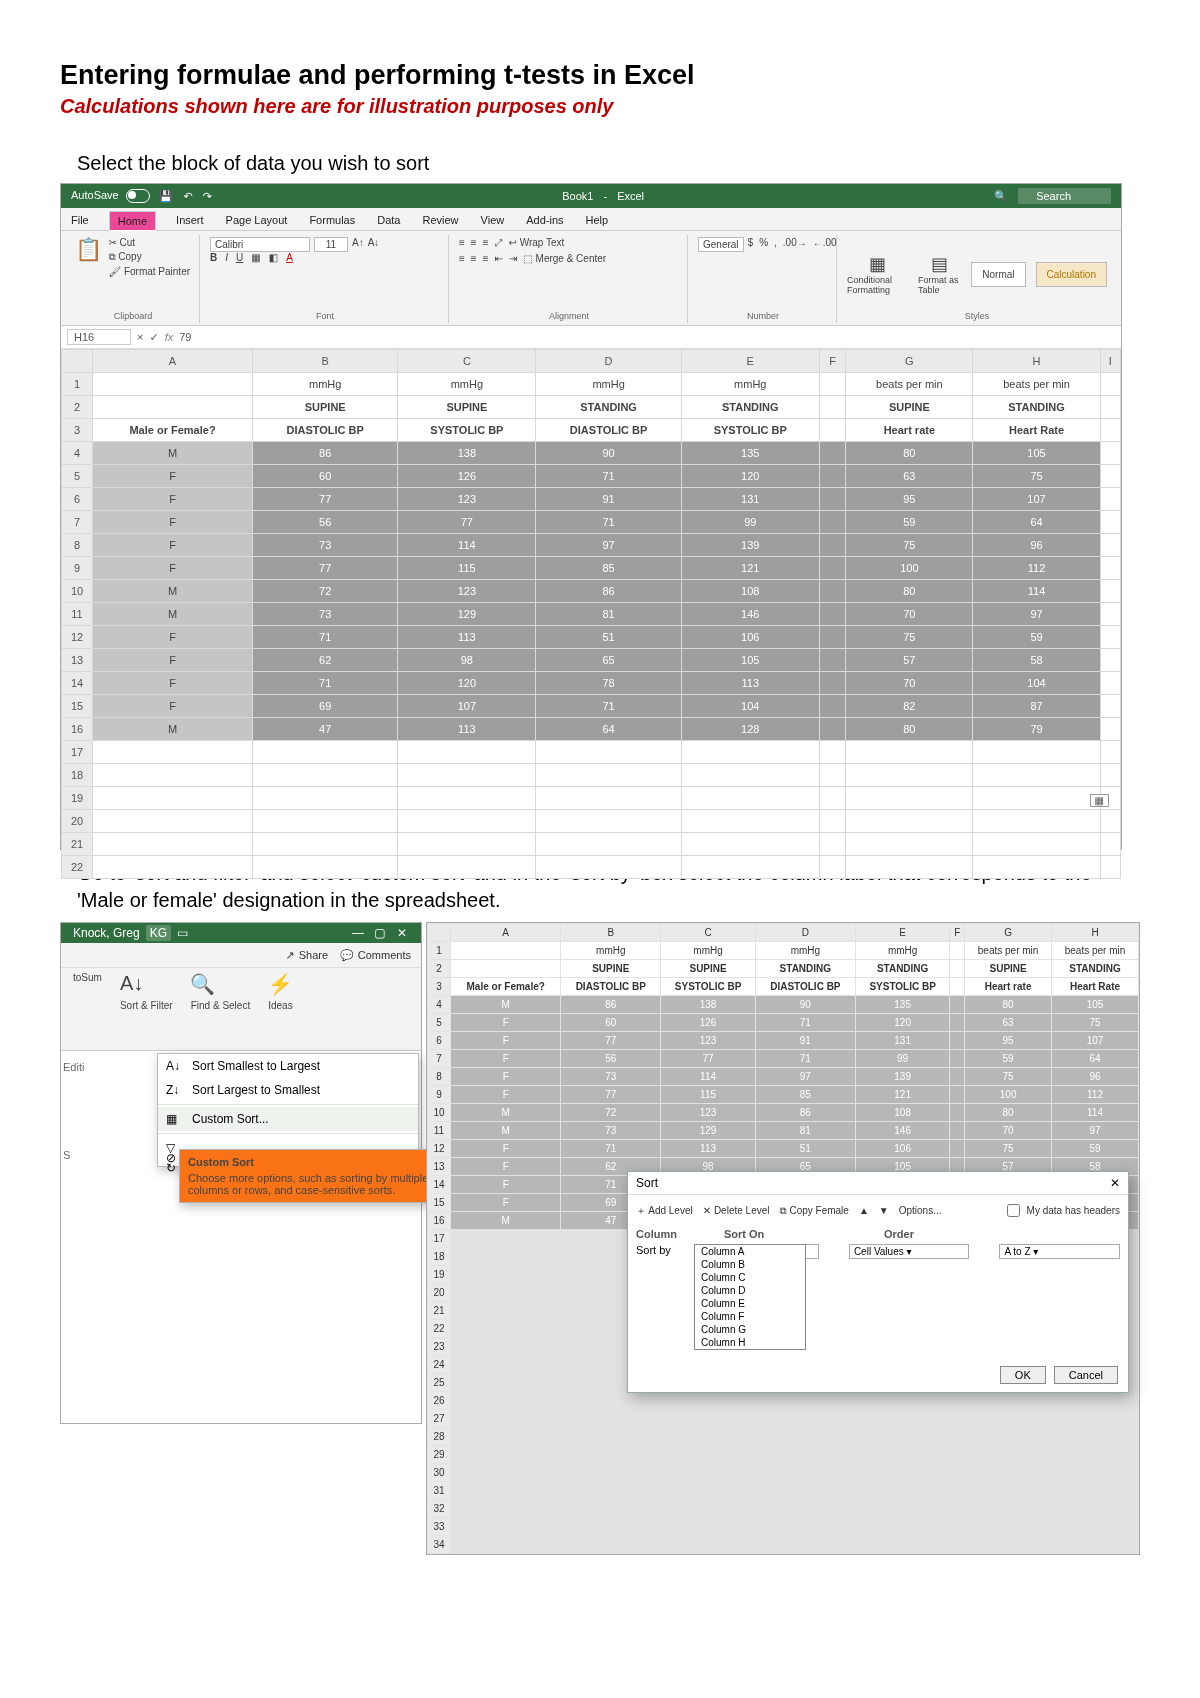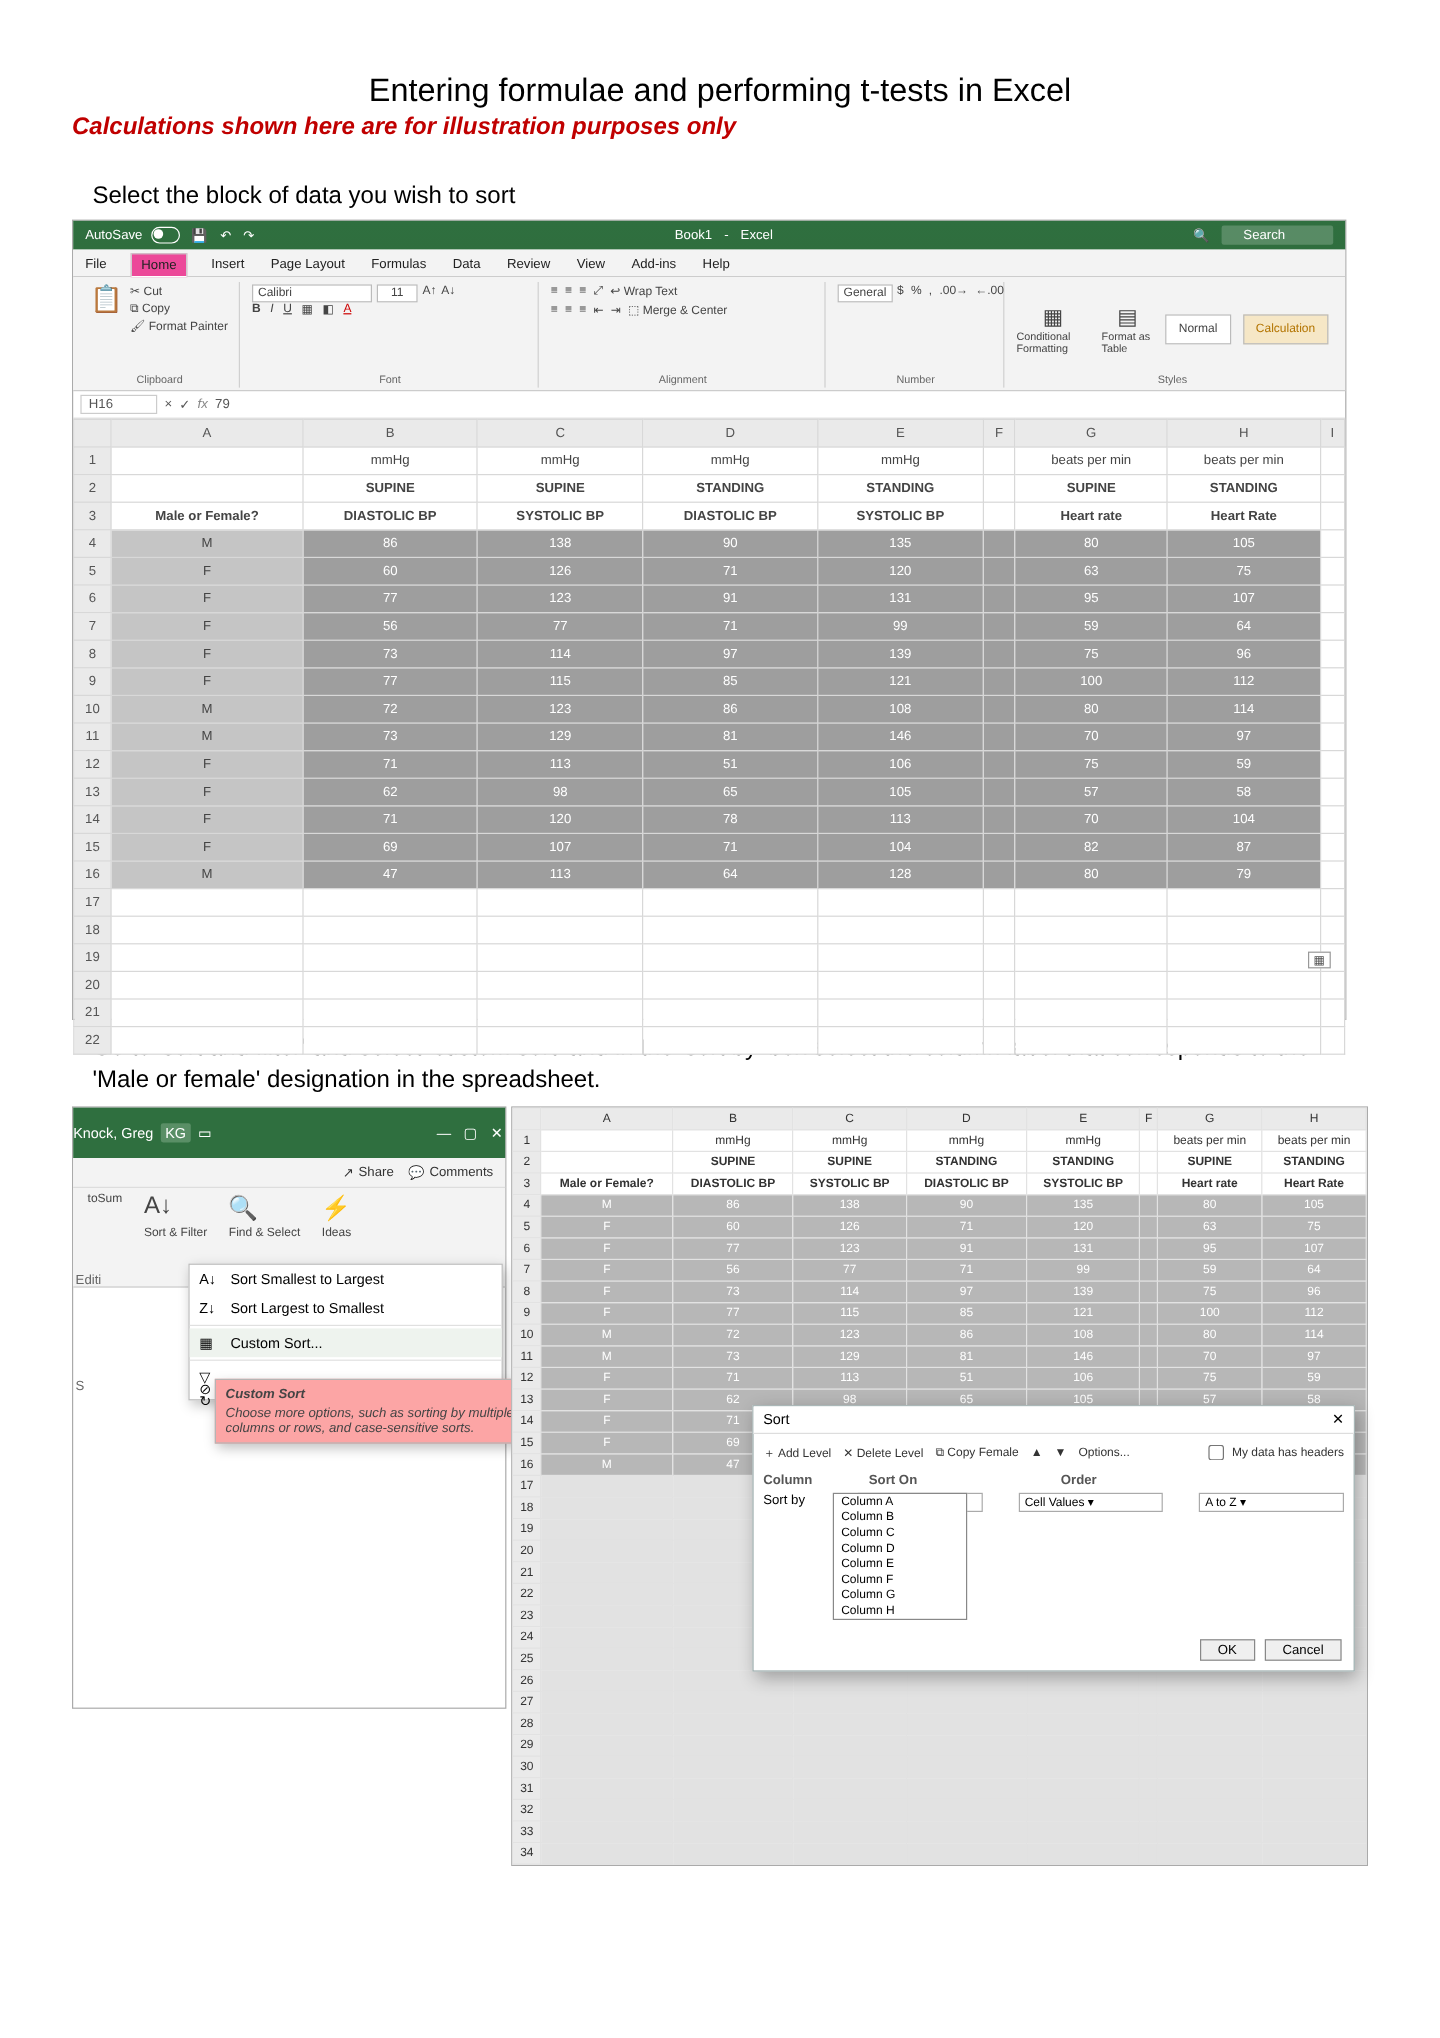--- a/index.html
+++ b/index.html
@@ -8,23 +8,23 @@
     background: #fff;
     font-family: Arial, sans-serif;
     color: #000;
     width: 1200px;
   }
   .page {
     width: 1080px;
     margin: 60px auto 40px auto;
   }
   .title {
-    text-align: center;
+    text-align: left;
     font-size: 27px;
-    font-weight: normal;
+    font-weight: bold;
     margin-bottom: 4px;
   }
   .subtitle {
     font-style: italic;
     font-weight: bold;
     color: #c00000;
     font-size: 20px;
     margin-bottom: 32px;
   }
   .section-h {
@@ -120,39 +120,39 @@
   .s1-grid td.sel { background:#9e9e9e; color:#fff; }
   .s1-grid td.selA { background:#c5c5c5; }
   .qa-badge { position:absolute; right:12px; bottom:72px; background:#fff; border:1px solid #999; color:#555; font-size:10px; padding:0 4px;}
 
   
   .shot2wrap { display:flex; gap:4px; margin-top:8px;}
   .shot2-left {
     width:360px; height:500px; border:1px solid #aaa; position:relative; background:#fff; font-size:12px;
   }
   .s2-titlebar {
-    height:42px; background:#2f6f3f; color:#fff; display:flex; align-items:center; justify-content:space-between; padding:0 0;
+    height:20px; background:#2f6f3f; color:#fff; display:flex; align-items:center; justify-content:space-between; padding:0 12px;
   }
   .s2-titlebar .name { display:flex; gap:6px; align-items:center;}
   .s2-titlebar .wbtn { display:flex; gap:8px;}
   .s2-titlebar .wbtn span { width:14px; text-align:center; }
   .s2-bar2 { height:24px; background:#f3f3f3; display:flex; align-items:center; justify-content:flex-end; gap:12px; padding:0 10px; font-size:11px; color:#333; border-bottom:1px solid #ddd;}
   .s2-bar2 .share, .s2-bar2 .comments { display:flex; gap:4px; align-items:center;}
   .s2-ribbon { height:74px; background:#f3f3f3; border-bottom:1px solid #ccc; display:flex; gap:6px; padding:4px 6px; font-size:10px; color:#444;}
   .rbig { display:flex; flex-direction:column; align-items:flex-start; gap:2px; padding:0 6px;}
   .rbig .ico { width:26px; height:26px; }
   .s2-dropdown {
     position:absolute; left:96px; top:130px; width:260px; background:#fff; border:1px solid #bbb; box-shadow:2px 4px 10px rgba(0,0,0,0.25);
     font-size:12px;
   }
   .s2-dropdown .item { padding:5px 10px 5px 34px; position:relative; }
   .s2-dropdown .sep { border-top:1px solid #e0e0e0; margin:2px 0;}
   .s2-dropdown .item .ic { position:absolute; left:8px; top:5px; width:16px; height:16px; }
   .s2-tooltip {
-    position:absolute; left:118px; top:226px; width:242px; background:#fca5a5; border:1px solid #b5b5b5; padding:6px 8px; font-size:11px; color:#444; box-shadow:2px 4px 10px rgba(0,0,0,0.25);font-style:italic;
+    position:absolute; left:118px; top:226px; width:242px; background:#f97316; border:1px solid #b5b5b5; padding:6px 8px; font-size:11px; color:#444; box-shadow:2px 4px 10px rgba(0,0,0,0.25);
   }
   .s2-tooltip .tt-title { font-weight:bold; margin-bottom:4px;}
   .s2-left-edge { position:absolute; left:2px; top:130px; font-size:11px; color:#666; line-height:28px;}
 
   
   .shot2-right { flex:1; border:1px solid #aaa; position:relative; background:#fff; font-size:10px;}
   .s3 table { border-collapse:collapse; width:100%; }
   .s3 th, .s3 td { border:1px solid #e2e2e2; text-align:center; padding:1px 2px; height:15px; font-size:10px; background:#fff; color:#333;}
   .s3 th.rowhdr { background:#eaeaea; width:18px; font-weight:normal;}
   .s3 tr.colhdr th { background:#eaeaea; font-weight:normal;}

